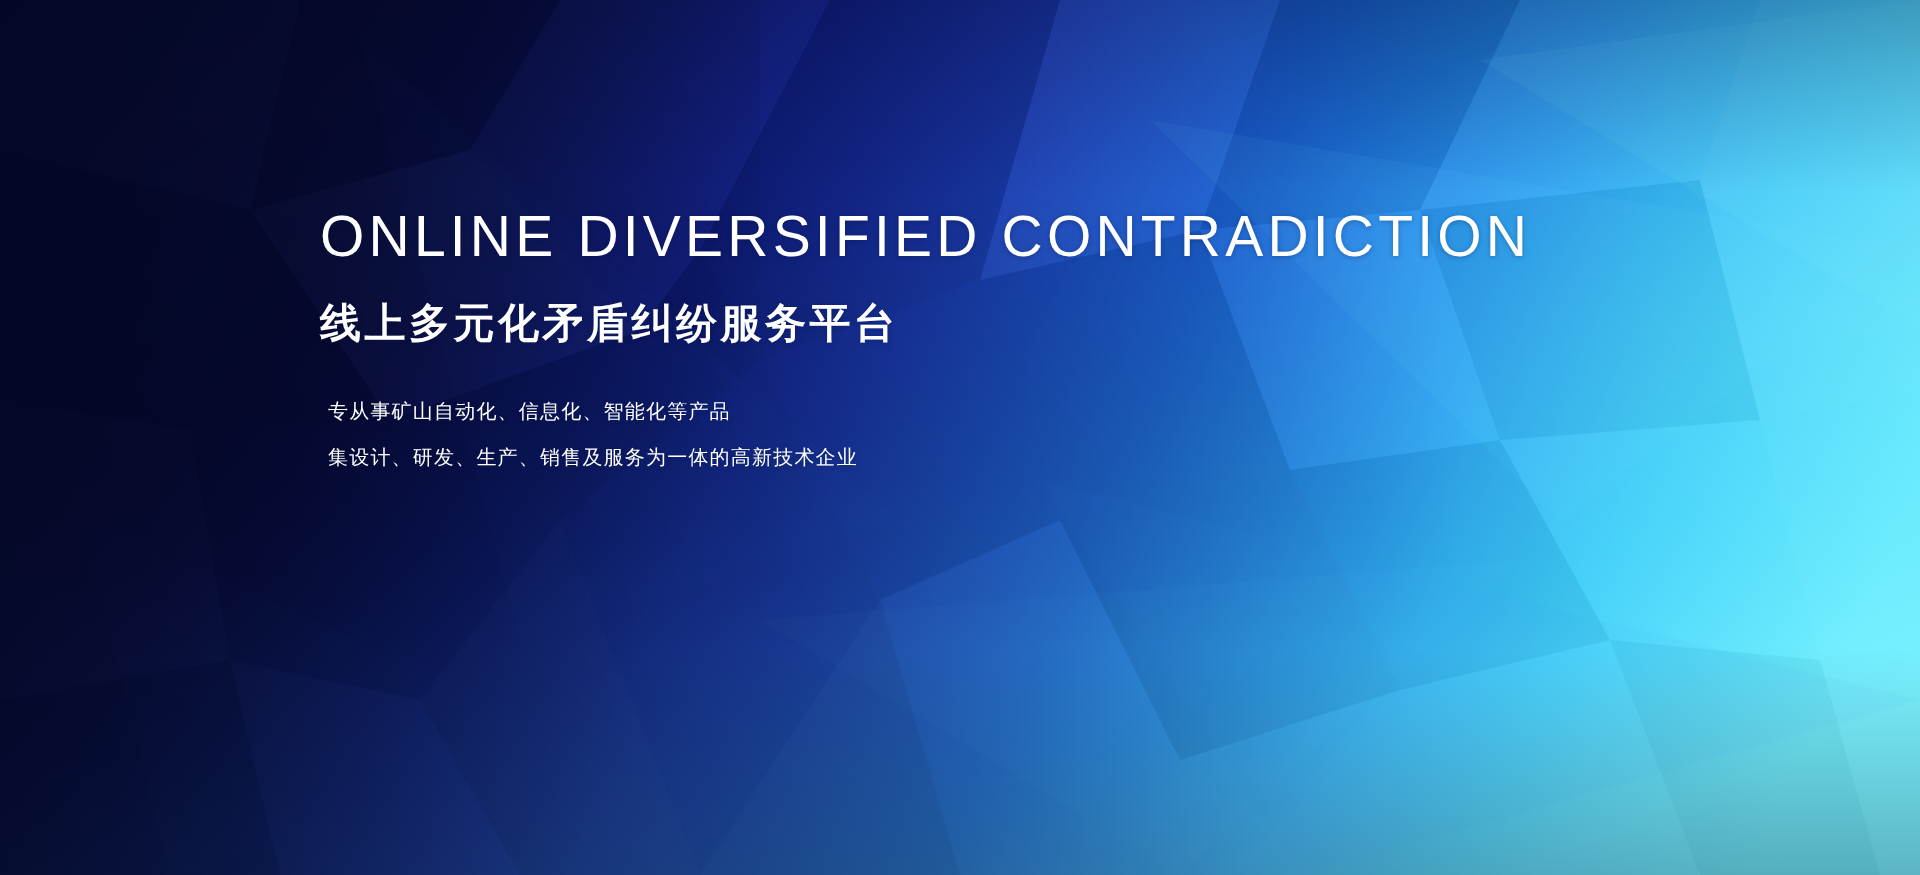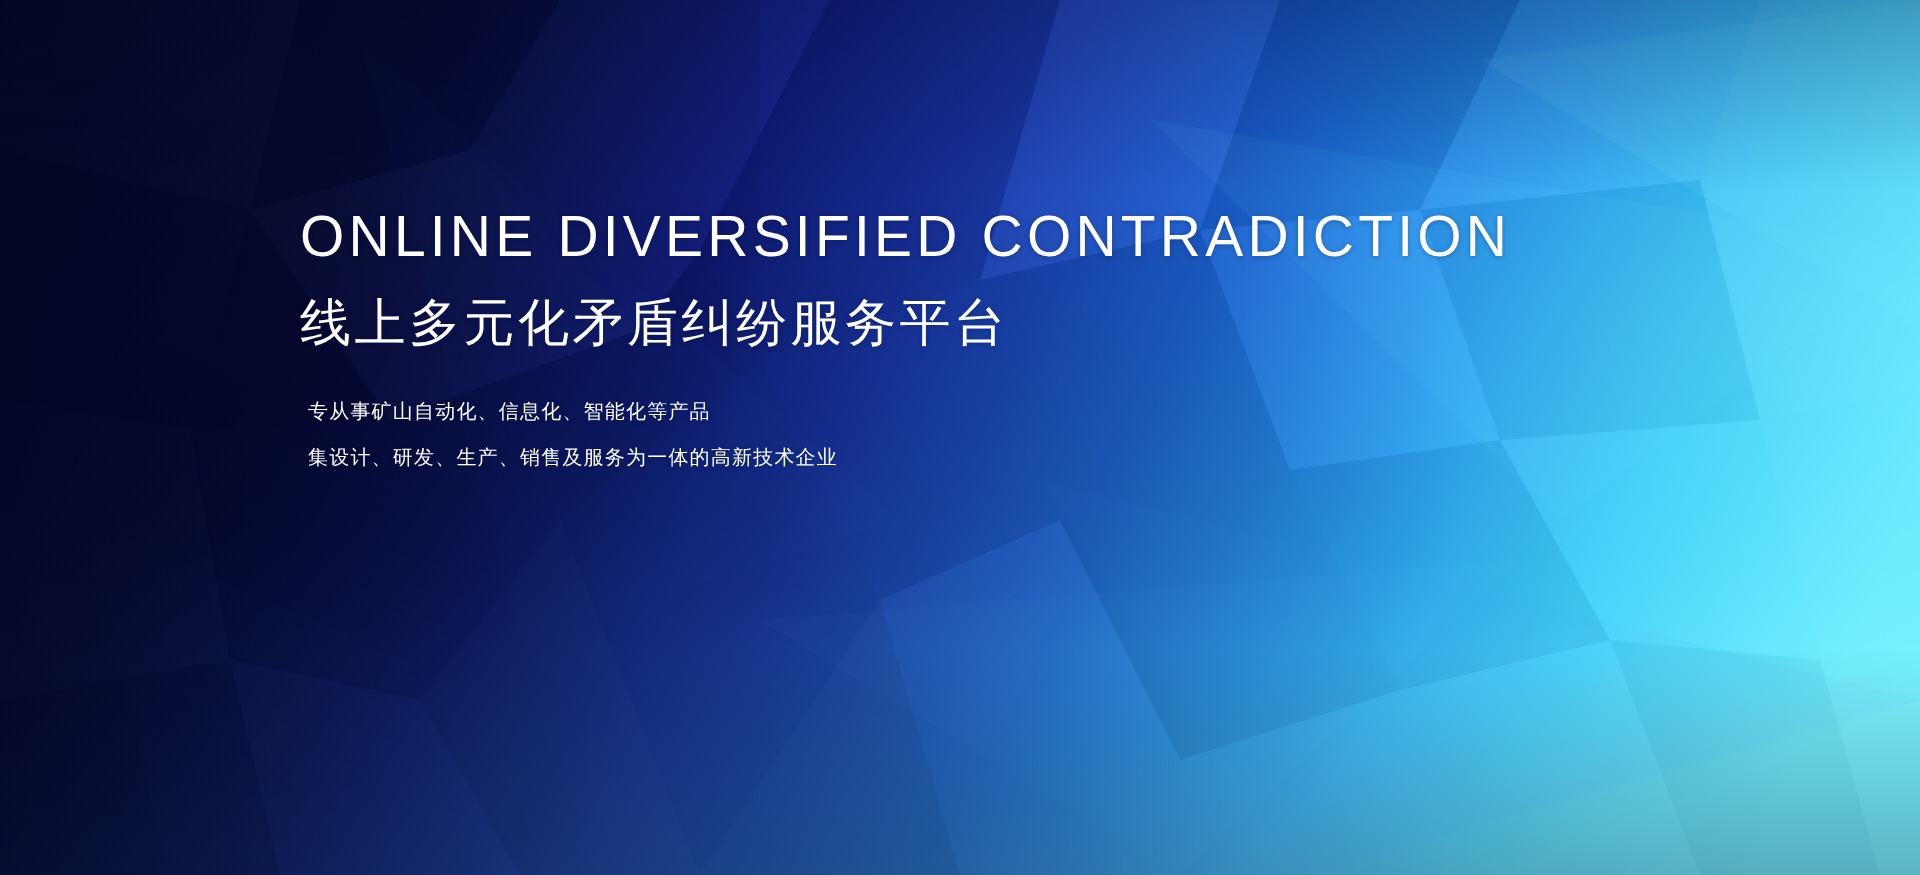--- a/index.html
+++ b/index.html
@@ -27,40 +27,40 @@
     position: absolute;
     inset: 0;
     pointer-events: none;
     background:
       radial-gradient(115% 150% at 96% 36%, rgba(120,245,255,0.30) 0%, rgba(80,220,255,0.10) 26%, rgba(0,0,0,0) 52%),
       radial-gradient(120% 140% at 2% 52%, rgba(3,6,38,0.72) 0%, rgba(4,8,44,0.34) 34%, rgba(0,0,0,0) 62%),
       linear-gradient(180deg, rgba(2,5,32,0.30) 0%, rgba(0,0,0,0) 22%, rgba(0,0,0,0) 74%, rgba(2,6,36,0.28) 100%);
   }
   #content {
     position: absolute;
-    left: 300px;
+    left: 320px;
     top: 206px;
     width: 1100px;
   }
   .headline {
     margin: 0;
     color: #ffffff;
     font-size: 57px;
     line-height: 60px;
     font-weight: 400;
     letter-spacing: 4.2px;
     white-space: nowrap;
     text-shadow: 0 1px 5px rgba(0,20,70,0.30);
   }
   .subtitle-cn {
     margin: 34px 0 0 0;
     color: #ffffff;
-    font-size: 51px;
+    font-size: 41px;
     line-height: 46px;
-    font-weight: 400;
+    font-weight: 700;
     letter-spacing: 3.5px;
     white-space: nowrap;
     text-shadow: 0 1px 5px rgba(0,20,70,0.30);
   }
   .desc-block {
     margin: 46px 0 0 0;
   }
   .desc-line {
     margin: 8px;
     color: #ffffff;

